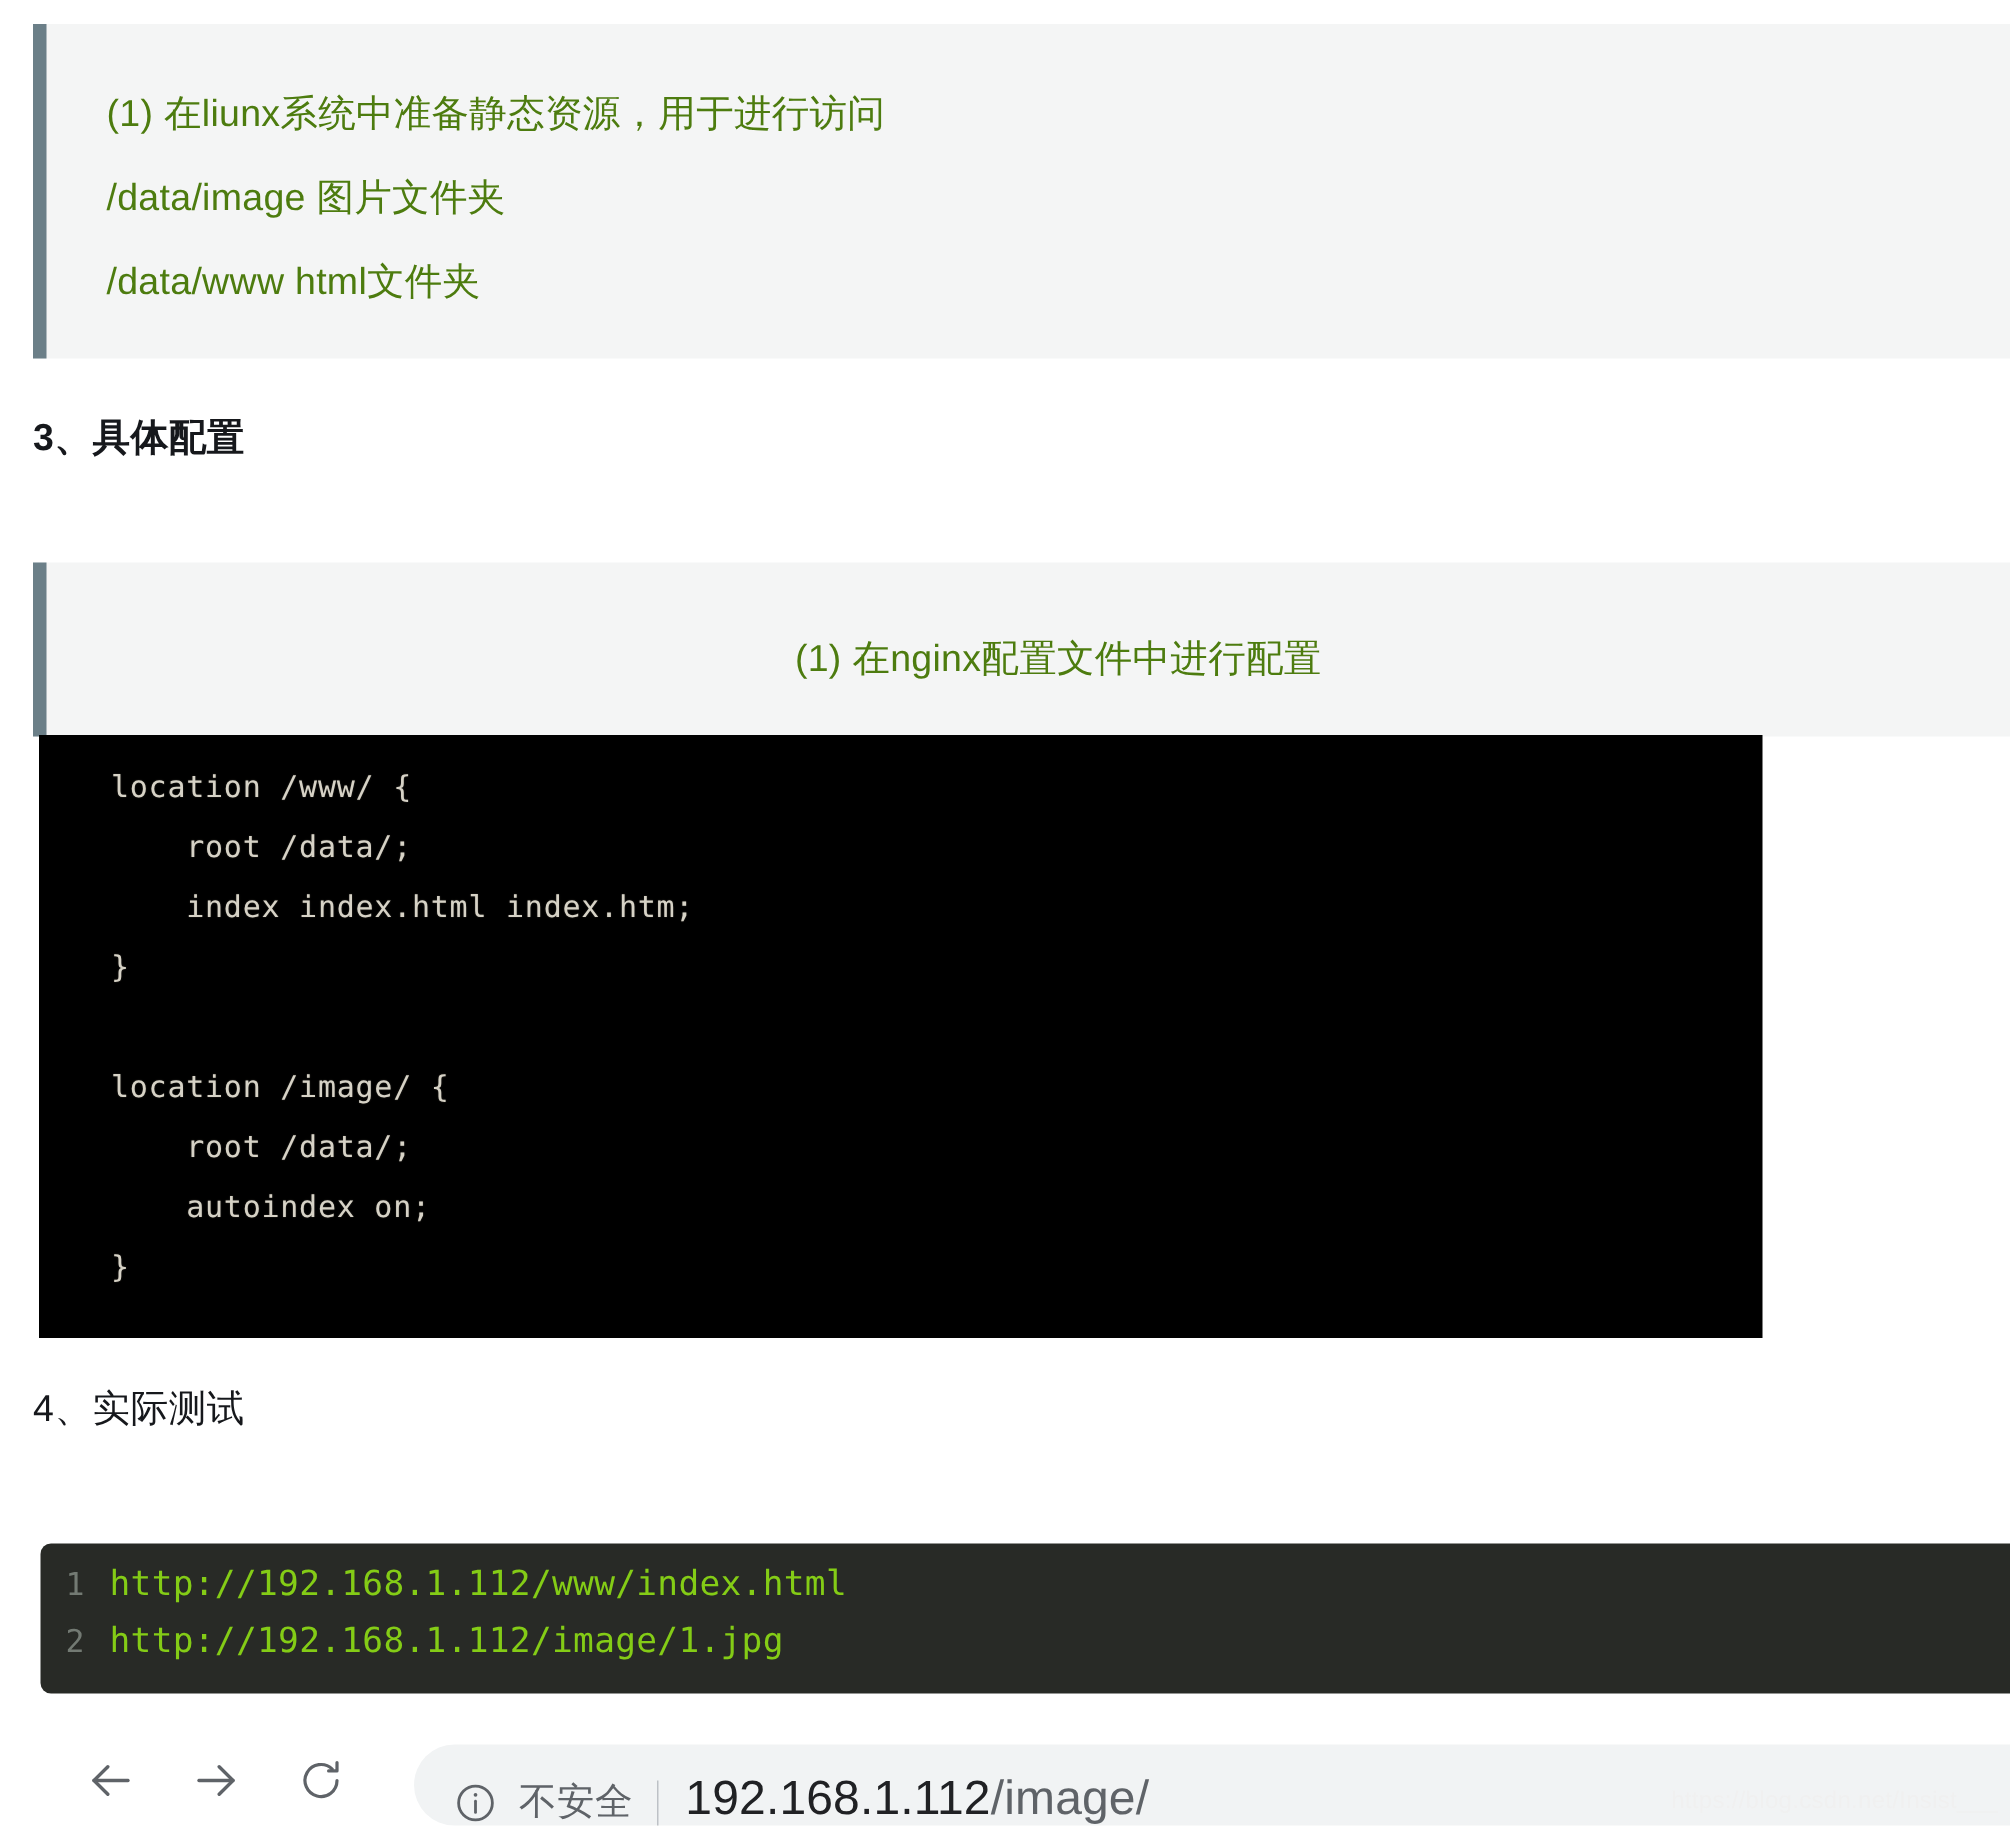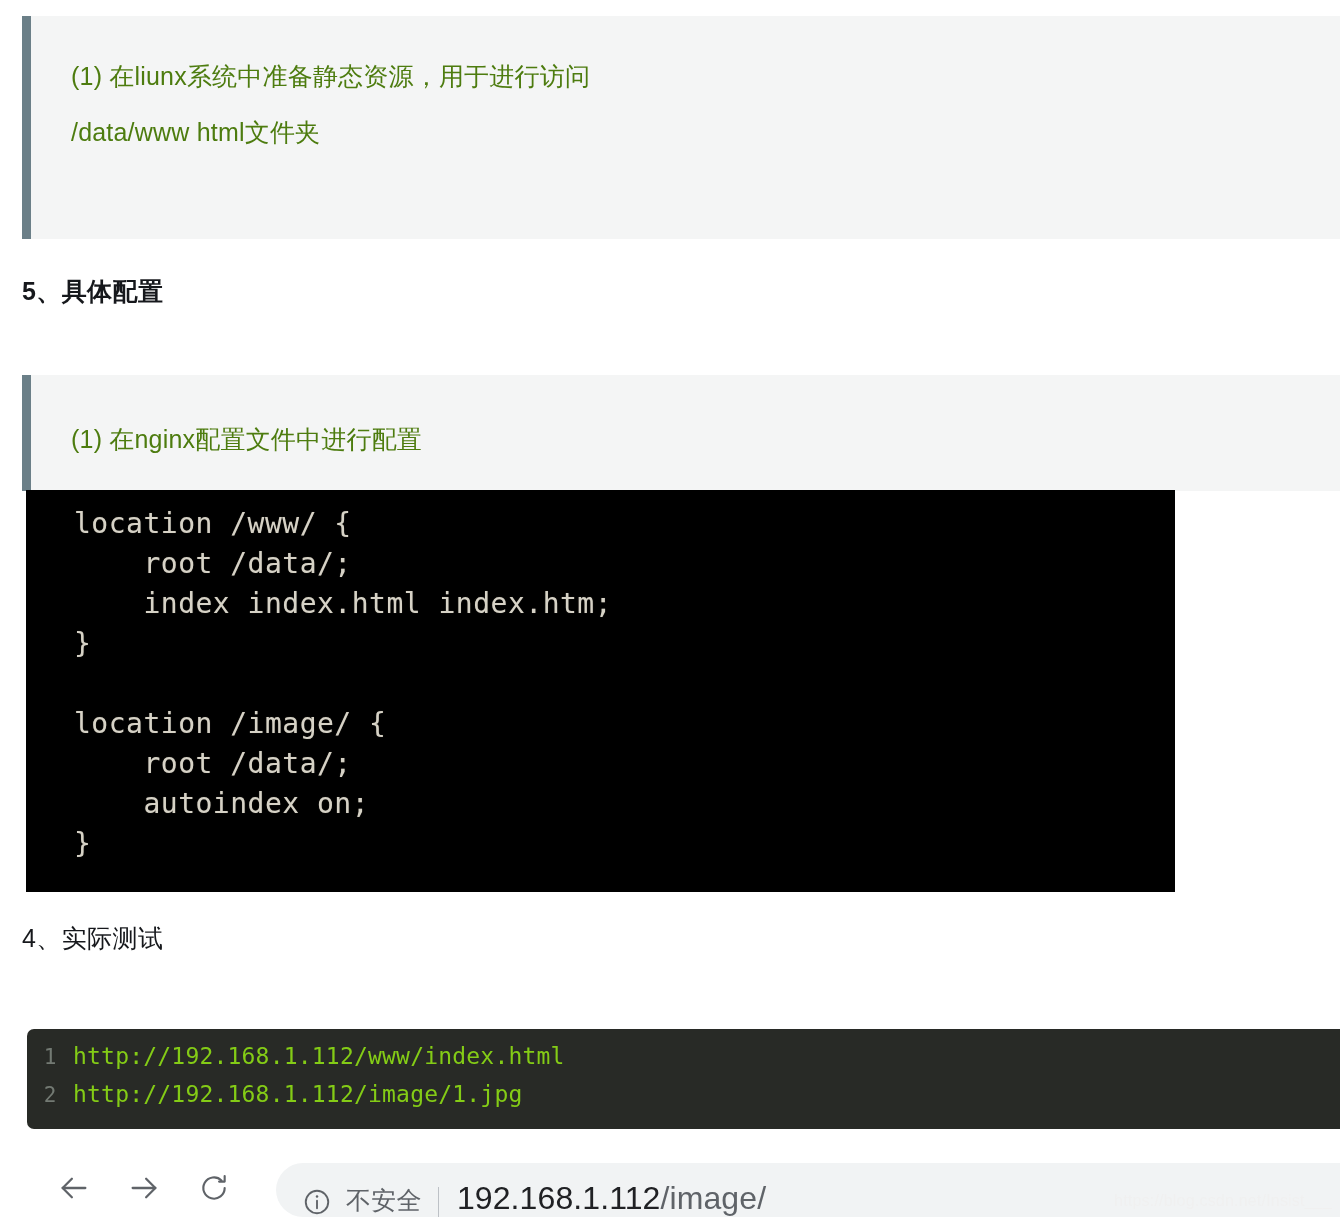--- a/index.html
+++ b/index.html
@@ -33,21 +33,21 @@
     font-size: 25px;
     line-height: 56px;
     color: #4d7c0f;
     white-space: nowrap;
     letter-spacing: 0.2px;
   }
 
   #blockquote-1 { top: 16px; height: 223px; }
   #blockquote-1 .bq-inner { padding-top: 32px; }
 
-  #blockquote-2 { top: 375px; height: 116px; }
+  #blockquote-2 { top: 375px; height: 116px; text-align: center; }
   #blockquote-2 .bq-inner { padding-top: 36px; }
 
   
   .section-heading {
     position: absolute;
     left: 22px;
     font-size: 25px;
     color: #16181c;
     white-space: nowrap;
     letter-spacing: 0.4px;
@@ -62,21 +62,21 @@
     top: 490px;
     width: 1149px;
     height: 402px;
     background: #000000;
     box-sizing: border-box;
     padding: 14px 0 0 48px;
     overflow: hidden;
   }
   #code-block-nginx .code-line {
     font-family: "DejaVu Sans Mono", "Liberation Mono", monospace;
-    font-size: 28px;
+    font-size: 20px;
     line-height: 40px;
     color: #d6d2c6;
     white-space: pre;
     letter-spacing: 0.5px;
     text-shadow: 0 0 1px rgba(200,190,170,0.35);
   }
   #code-block-nginx .code-line.blank { color: transparent; }
 
   
   #code-block-urls {
@@ -188,25 +188,26 @@
     white-space: nowrap;
     user-select: none;
   }
 </style>
 </head>
 <body>
 
 <div class="blockquote" id="blockquote-1">
   <div class="bq-inner">
     <div class="bq-line">(1) 在liunx系统中准备静态资源，用于进行访问</div>
+    <div class="bq-line">/data/image 图片文件夹</div>
     <div class="bq-line">/data/www html文件夹</div>
   </div>
 </div>
 
-<div class="section-heading" id="heading-3">5、具体配置</div>
+<div class="section-heading" id="heading-3">3、具体配置</div>
 
 <div class="blockquote" id="blockquote-2">
   <div class="bq-inner">
     <div class="bq-line">(1) 在nginx配置文件中进行配置</div>
   </div>
 </div>
 
 <div id="code-block-nginx">
   <div class="code-line">location /www/ {</div>
   <div class="code-line">    root /data/;</div>

